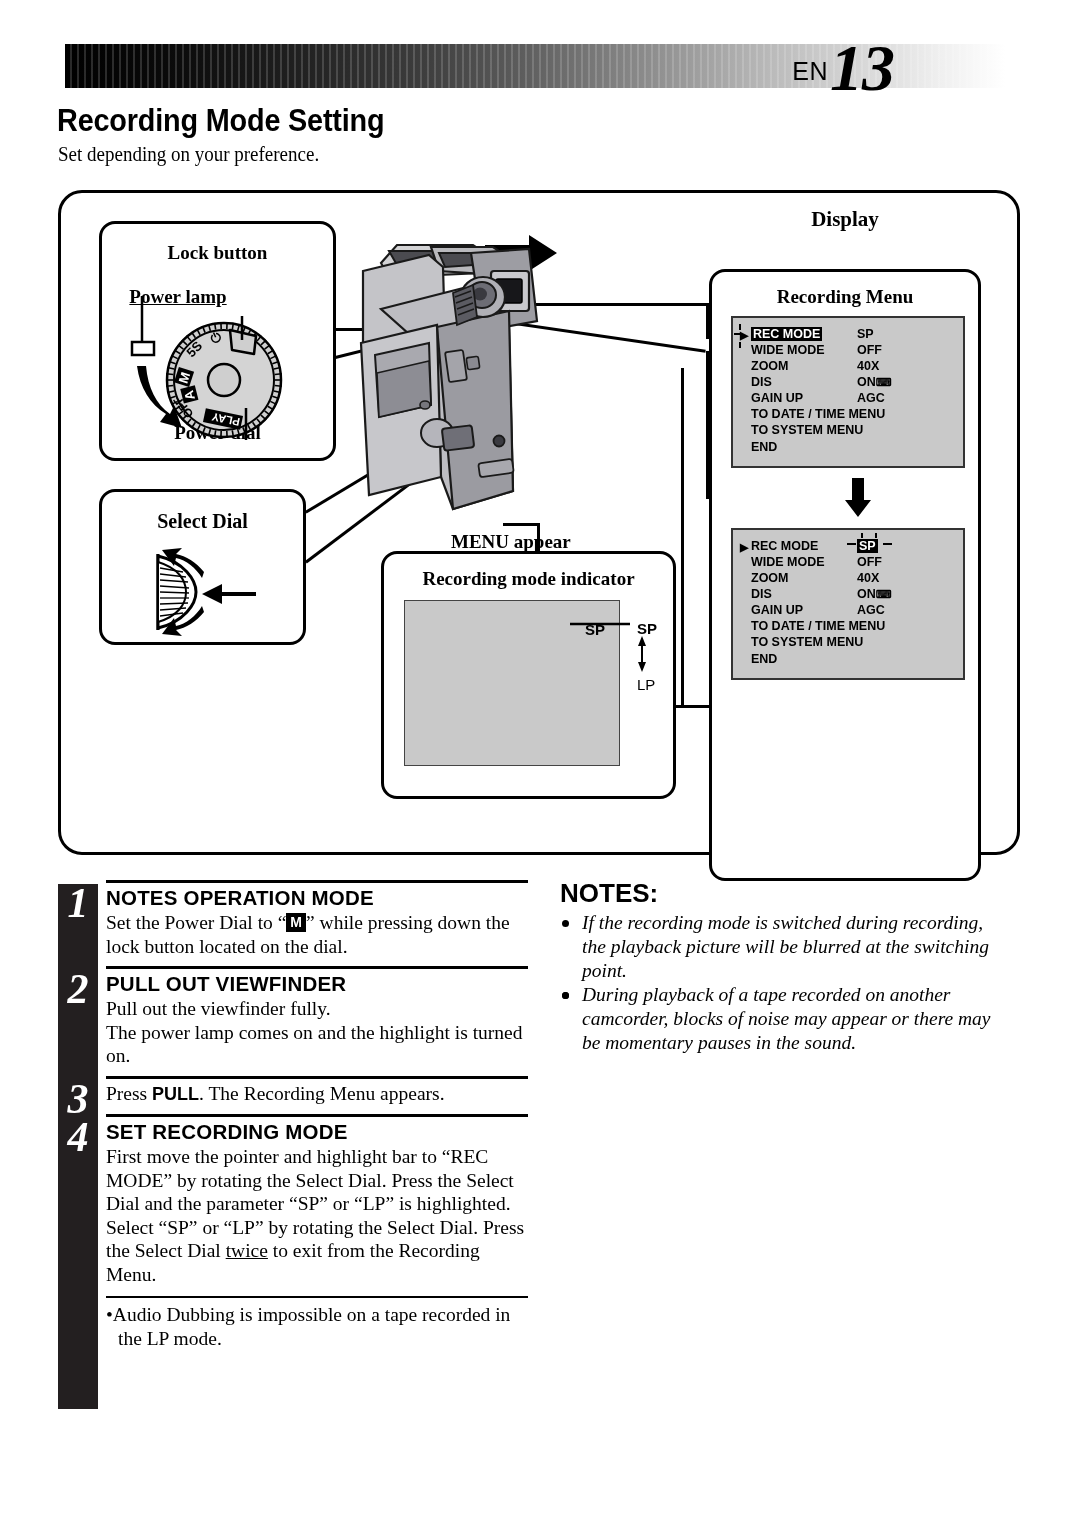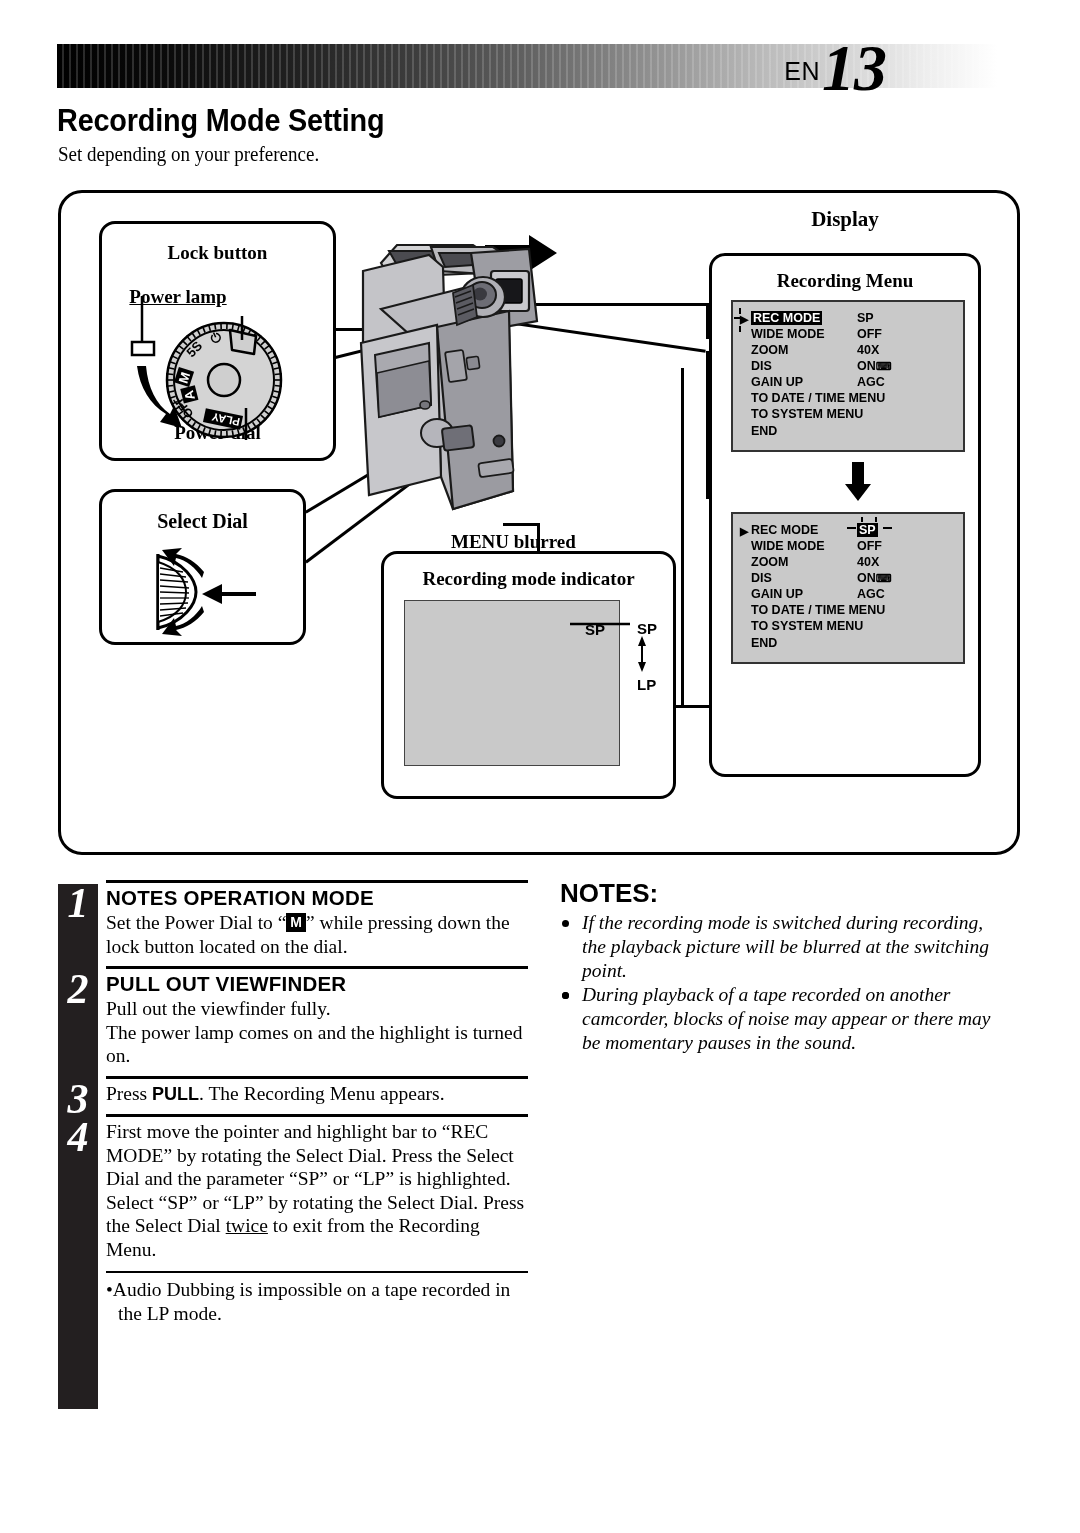--- a/index.html
+++ b/index.html
@@ -6,21 +6,21 @@
   body {
     width: 1080px; height: 1533px;
     background: #ffffff;
     font-family: "Liberation Sans", sans-serif;
     color: #000;
     position: relative;
     overflow: hidden;
   }
 
   
-  .header { position: absolute; left: 0; top: 0; width: 908px; height: 120px; }
+  .header { position: absolute; left: 8px; top: 0; width: 908px; height: 120px; }
   .gradbar {
     position: absolute; left: 57px; top: 44px; width: 940px; height: 44px;
     background: linear-gradient(to right,
       #000 0%, #0b0b0b 12%, #222 26%, #3d3d3d 38%, #5e5e5e 49%,
       #7e7e7e 58%, #9e9e9e 67%, #bdbdbd 76%, #d8d8d8 85%, #efefef 93%, #ffffff 100%);
   }
   .gradbar::after{
     content:""; position:absolute; left:0; top:0; width:100%; height:100%;
     background: repeating-linear-gradient(to right,
       rgba(255,255,255,0.0) 0px, rgba(255,255,255,0.0) 5px,
@@ -87,25 +87,25 @@
   .vf-sp {
     position:absolute; right:14px; top:20px;
     font-family:"Liberation Sans", sans-serif; font-weight:bold; font-size:15px;
   }
   .rec-sp-out {
     position:absolute; left:253px; top:66px;
     font-family:"Liberation Sans", sans-serif; font-weight:bold; font-size:15px;
   }
   .rec-lp-out {
     position:absolute; left:253px; top:122px;
-    font-family:"Liberation Sans", sans-serif; font-weight:bold; font-size:15px;
-  }
-
-  
-  #panel-display { left: 648px; top: 60px; width: 272px; height: 524px; }
+    font-family:"Liberation Sans", sans-serif; font-weight:normal; font-size:15px;
+  }
+
+  
+  #panel-display { left: 648px; top: 76px; width: 272px; height: 612px; }
   .lbl-display {
     position:absolute; left:648px; top:14px; width:272px;
     font-family:"Liberation Serif", serif; font-weight:bold; font-size:21px; text-align:center;
   }
   .lbl-recmenu { position:absolute; left:0; top:14px; width:100%; font-size:19px; }
 
   
   .osd {
     position:absolute; background:#c9c9c9; border:2px solid #333;
     font-family:"Liberation Sans", sans-serif; font-weight:bold;
@@ -246,21 +246,21 @@
       <rect x="114" y="142" width="18" height="30" rx="2" fill="#a4a4aa" stroke="#1a1a1a" stroke-width="1.8" transform="rotate(-8 123 157)"></rect>
       <rect x="134" y="148" width="12" height="12" rx="2" fill="#8a8a91" stroke="#1a1a1a" stroke-width="1.6" transform="rotate(-8 140 154)"></rect>
 
       <ellipse cx="104" cy="224" rx="16" ry="14" fill="#b5b5bb" stroke="#1a1a1a" stroke-width="2"></ellipse>
       <rect x="110" y="218" width="30" height="22" rx="3" fill="#6f6f77" stroke="#1a1a1a" stroke-width="2" transform="rotate(-7 125 229)"></rect>
       <circle cx="166" cy="232" r="5.5" fill="#3a3a40" stroke="#1a1a1a" stroke-width="1.8"></circle>
       <rect x="146" y="252" width="34" height="14" rx="3" fill="#a8a8ae" stroke="#1a1a1a" stroke-width="1.8" transform="rotate(-8 163 259)"></rect>
     </svg>
   </div>
 
-  <div style="position:absolute; left:390px; top:338px; font-family:'Liberation Serif',serif; font-weight:bold; font-size:19px;">MENU blurred</div>
+  <div style="position:absolute; left:390px; top:338px; font-family:'Liberation Serif',serif; font-weight:bold; font-size:19px;">MENU appear</div>
 
   <div class="panel" id="panel-power">
     <div class="panel-label lbl-lock">Lock button</div>
     <div class="panel-label lbl-powerlamp">Power lamp</div>
     <div class="panel-label lbl-powerdial">Power dial</div>
 
     <div class="dial-wrap">
       <svg width="130" height="130" viewBox="0 0 130 130">
 
         <circle cx="66" cy="66" r="57" fill="#cfcfcf" stroke="#000" stroke-width="2.5"></circle>
@@ -486,20 +486,21 @@
     <div class="step-rule"></div>
     <div class="stepnum" style="left:-48px; top:2px;">3</div>
     <div class="step-body">
       <span>Press </span><span class="bold-inline">PULL</span><span>. The Recording Menu appears.</span>
     </div>
   </div>
 
   <div class="step" style="margin-top:8px;">
     <div class="step-rule"></div>
     <div class="stepnum" style="left:-48px; top:2px;">4</div>
+    <div class="step-title">SET RECORDING MODE</div>
     <div class="step-body">
       <span>First move the pointer and highlight bar to “REC MODE” by rotating the Select Dial. Press the Select Dial and the parameter “SP” or “LP” is highlighted. Select “SP” or “LP” by rotating the Select Dial. Press the Select Dial </span><span class="u">twice</span><span> to exit from the Recording Menu.</span>
     </div>
   </div>
 
   <div class="step" style="margin-top:10px;">
     <div class="step-rule thin"></div>
     <div class="bullets" style="margin-top:5px;">
       <div>•Audio Dubbing is impossible on a tape recorded in the LP mode.</div>
     </div>

